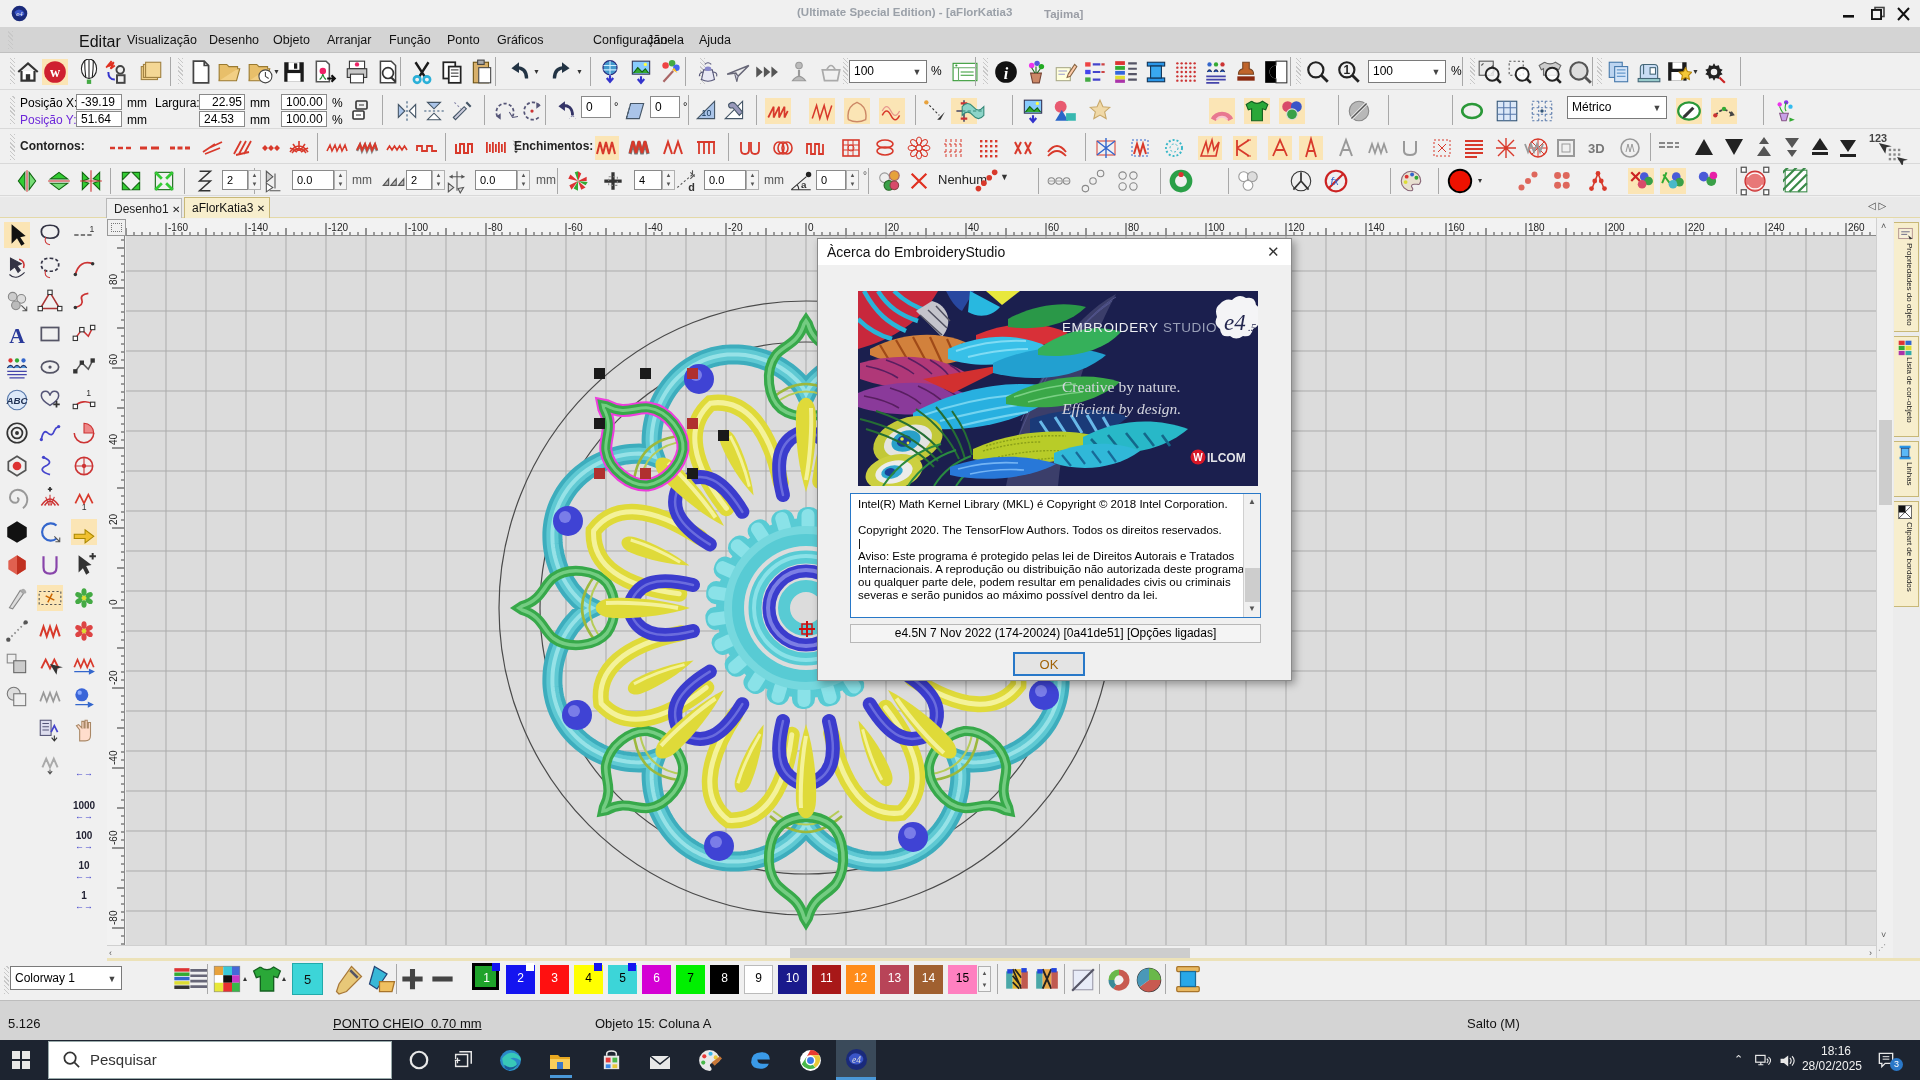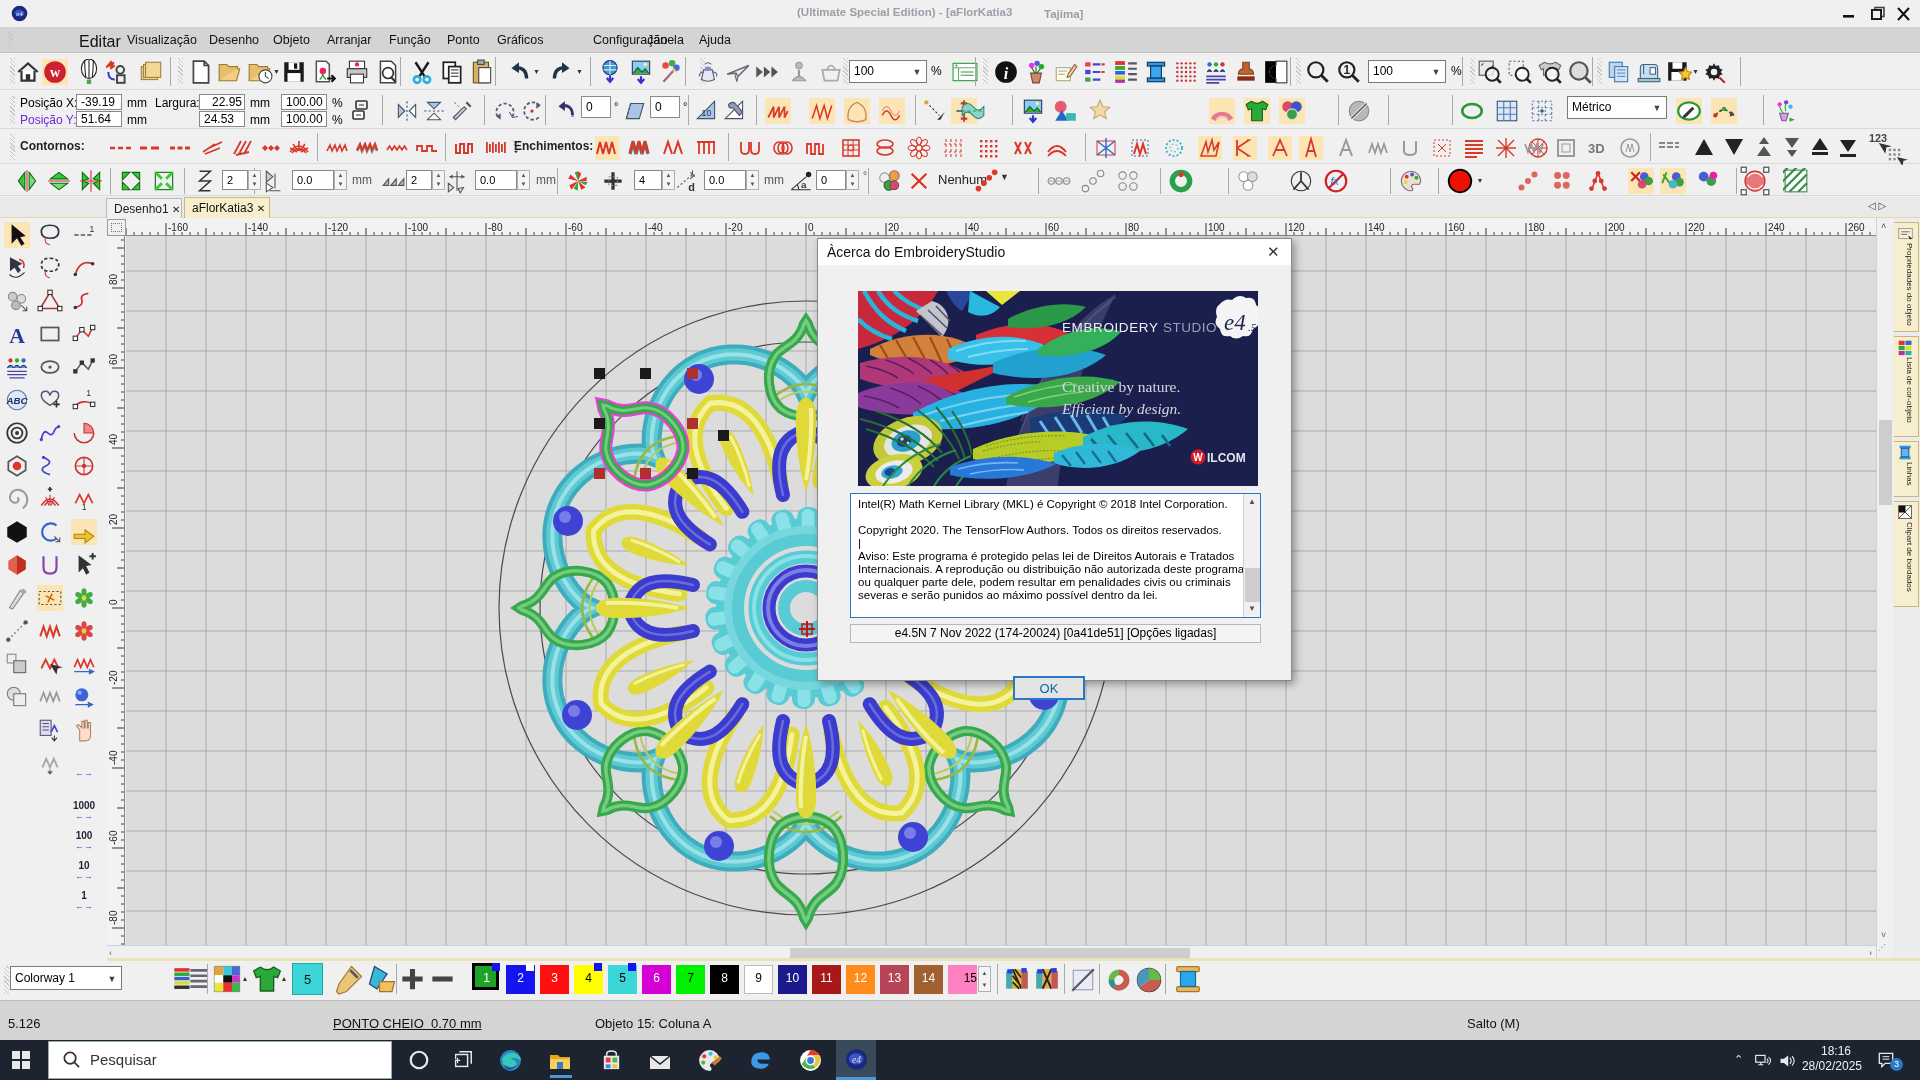--- a/index.html
+++ b/index.html
@@ -1981,21 +1981,21 @@
       </svg>
       <div style="position:absolute;left:32px;top:254px;width:411px;height:125px;background:#fff;border:1px solid #2878c8;font-size:11.5px;color:#000;line-height:13px;overflow:hidden">
         <div style="padding:4px 0 0 7px;white-space:nowrap">Intel(R) Math Kernel Library (MKL) é Copyright © 2018 Intel Corporation.<br><br>Copyright 2020. The TensorFlow Authors. Todos os direitos reservados.<br>|<br>Aviso: Este programa é protegido pelas lei de Direitos Autorais e Tratados<br>Internacionais. A reprodução ou distribuição não autorizada deste programa,<br>ou qualquer parte dele, podem resultar em penalidades civis ou criminais<br>severas e serão punidos ao máximo possível dentro da lei.</div>
         <div style="position:absolute;right:0;top:0;width:17px;height:123px;background:#f0f0f0;border-left:1px solid #d0d0d0">
           <div style="height:16px;text-align:center;font-size:8px;color:#555;line-height:16px">▲</div>
           <div style="position:absolute;left:1px;top:74px;width:15px;height:34px;background:#cdcdcd"></div>
           <div style="position:absolute;bottom:0;width:100%;height:16px;text-align:center;font-size:8px;color:#555;line-height:16px">▼</div>
         </div>
       </div>
       <div style="position:absolute;left:32px;top:385px;width:411px;height:19px;background:#f4f4f4;border:1px solid #b8b8b8;font-size:12px;color:#000;text-align:center;line-height:17px">e4.5N 7 Nov 2022 (174-20024) [0a41de51] [Opções ligadas]</div>
-      <div style="position:absolute;left:195px;top:437px;width:72px;height:24px;background:#e4e4e4;border:2px solid #2878c8;font-size:13px;color:#0369a1;text-align:center;line-height:21px">OK</div>
+      <div style="position:absolute;left:195px;top:413px;width:72px;height:24px;background:#e4e4e4;border:2px solid #2878c8;font-size:13px;color:#a16207;text-align:center;line-height:21px">OK</div>
     </div>
     <div style="position:absolute;left:107px;top:945px;width:1769px;height:15px;background:#f0f0f0;border-top:1px solid #d0d0d0">
       <div style="position:absolute;left:2px;top:2px;font-size:9px;color:#555">‹</div>
       <div style="position:absolute;right:4px;top:2px;font-size:9px;color:#555">›</div>
       <div style="position:absolute;left:683px;top:2px;width:400px;height:11px;background:#cdcdcd"></div>
     </div>
     <div style="position:absolute;left:1876px;top:218px;width:17px;height:742px;background:#f0f0f0;border-left:1px solid #d0d0d0">
       <div style="position:absolute;left:4px;top:3px;font-size:9px;color:#555">˄</div>
       <div style="position:absolute;left:2px;top:202px;width:13px;height:85px;background:#cdcdcd"></div>
       <div style="position:absolute;left:4px;top:712px;font-size:9px;color:#555">˅</div>
@@ -2107,21 +2107,21 @@
     <div style="position:absolute;left:778px;top:971px;width:29px;text-align:center;font-size:12px;color:#fff">10</div>
     <div style="position:absolute;left:812px;top:965px;width:29px;height:29px;background:#a81818;"></div>
     <div style="position:absolute;left:812px;top:971px;width:29px;text-align:center;font-size:12px;color:#fff">11</div>
     <div style="position:absolute;left:846px;top:965px;width:29px;height:29px;background:#ff8c1a;"></div>
     <div style="position:absolute;left:846px;top:971px;width:29px;text-align:center;font-size:12px;color:#fff">12</div>
     <div style="position:absolute;left:880px;top:965px;width:29px;height:29px;background:#b84458;"></div>
     <div style="position:absolute;left:880px;top:971px;width:29px;text-align:center;font-size:12px;color:#fff">13</div>
     <div style="position:absolute;left:914px;top:965px;width:29px;height:29px;background:#a06030;"></div>
     <div style="position:absolute;left:914px;top:971px;width:29px;text-align:center;font-size:12px;color:#fff">14</div>
     <div style="position:absolute;left:948px;top:965px;width:29px;height:29px;background:#ff80c0;"></div>
-    <div style="position:absolute;left:948px;top:971px;width:29px;text-align:right;font-size:12px;color:#000">15</div>
+    <div style="position:absolute;left:948px;top:971px;width:29px;text-align:center;font-size:12px;color:#000">15</div>
     <div style="position:absolute;left:978px;top:966px;width:13px;height:26px;background:#f4f4f4;border:1px solid #b0b0b0;font-size:6px;color:#555;text-align:center;line-height:12px">▲<br>▼</div>
     <div style="position:absolute;left:997px;top:964px;width:1px;height:30px;background:#a8a8a8"></div>
     <svg style="position:absolute;left:1004px;top:966px;" width="26" height="28" viewBox="0 0 24 24">
       <rect x="2" y="4" width="6" height="16" fill="#4aa8a8"></rect>
       <rect x="8" y="2" width="8" height="18" fill="#e8b830"></rect>
       <path d="M8 2 l8 18 M8 8 l8 10 M8 14 l6 6 M10 2 l6 8" stroke="#222" stroke-width="1.6"></path>
       <rect x="16" y="4" width="6" height="16" fill="#c05a50"></rect>
       <rect x="3" y="2" width="5" height="4" fill="#2244dd"></rect>
       <rect x="16" y="1" width="5" height="4" fill="#2244dd"></rect>
     </svg>

